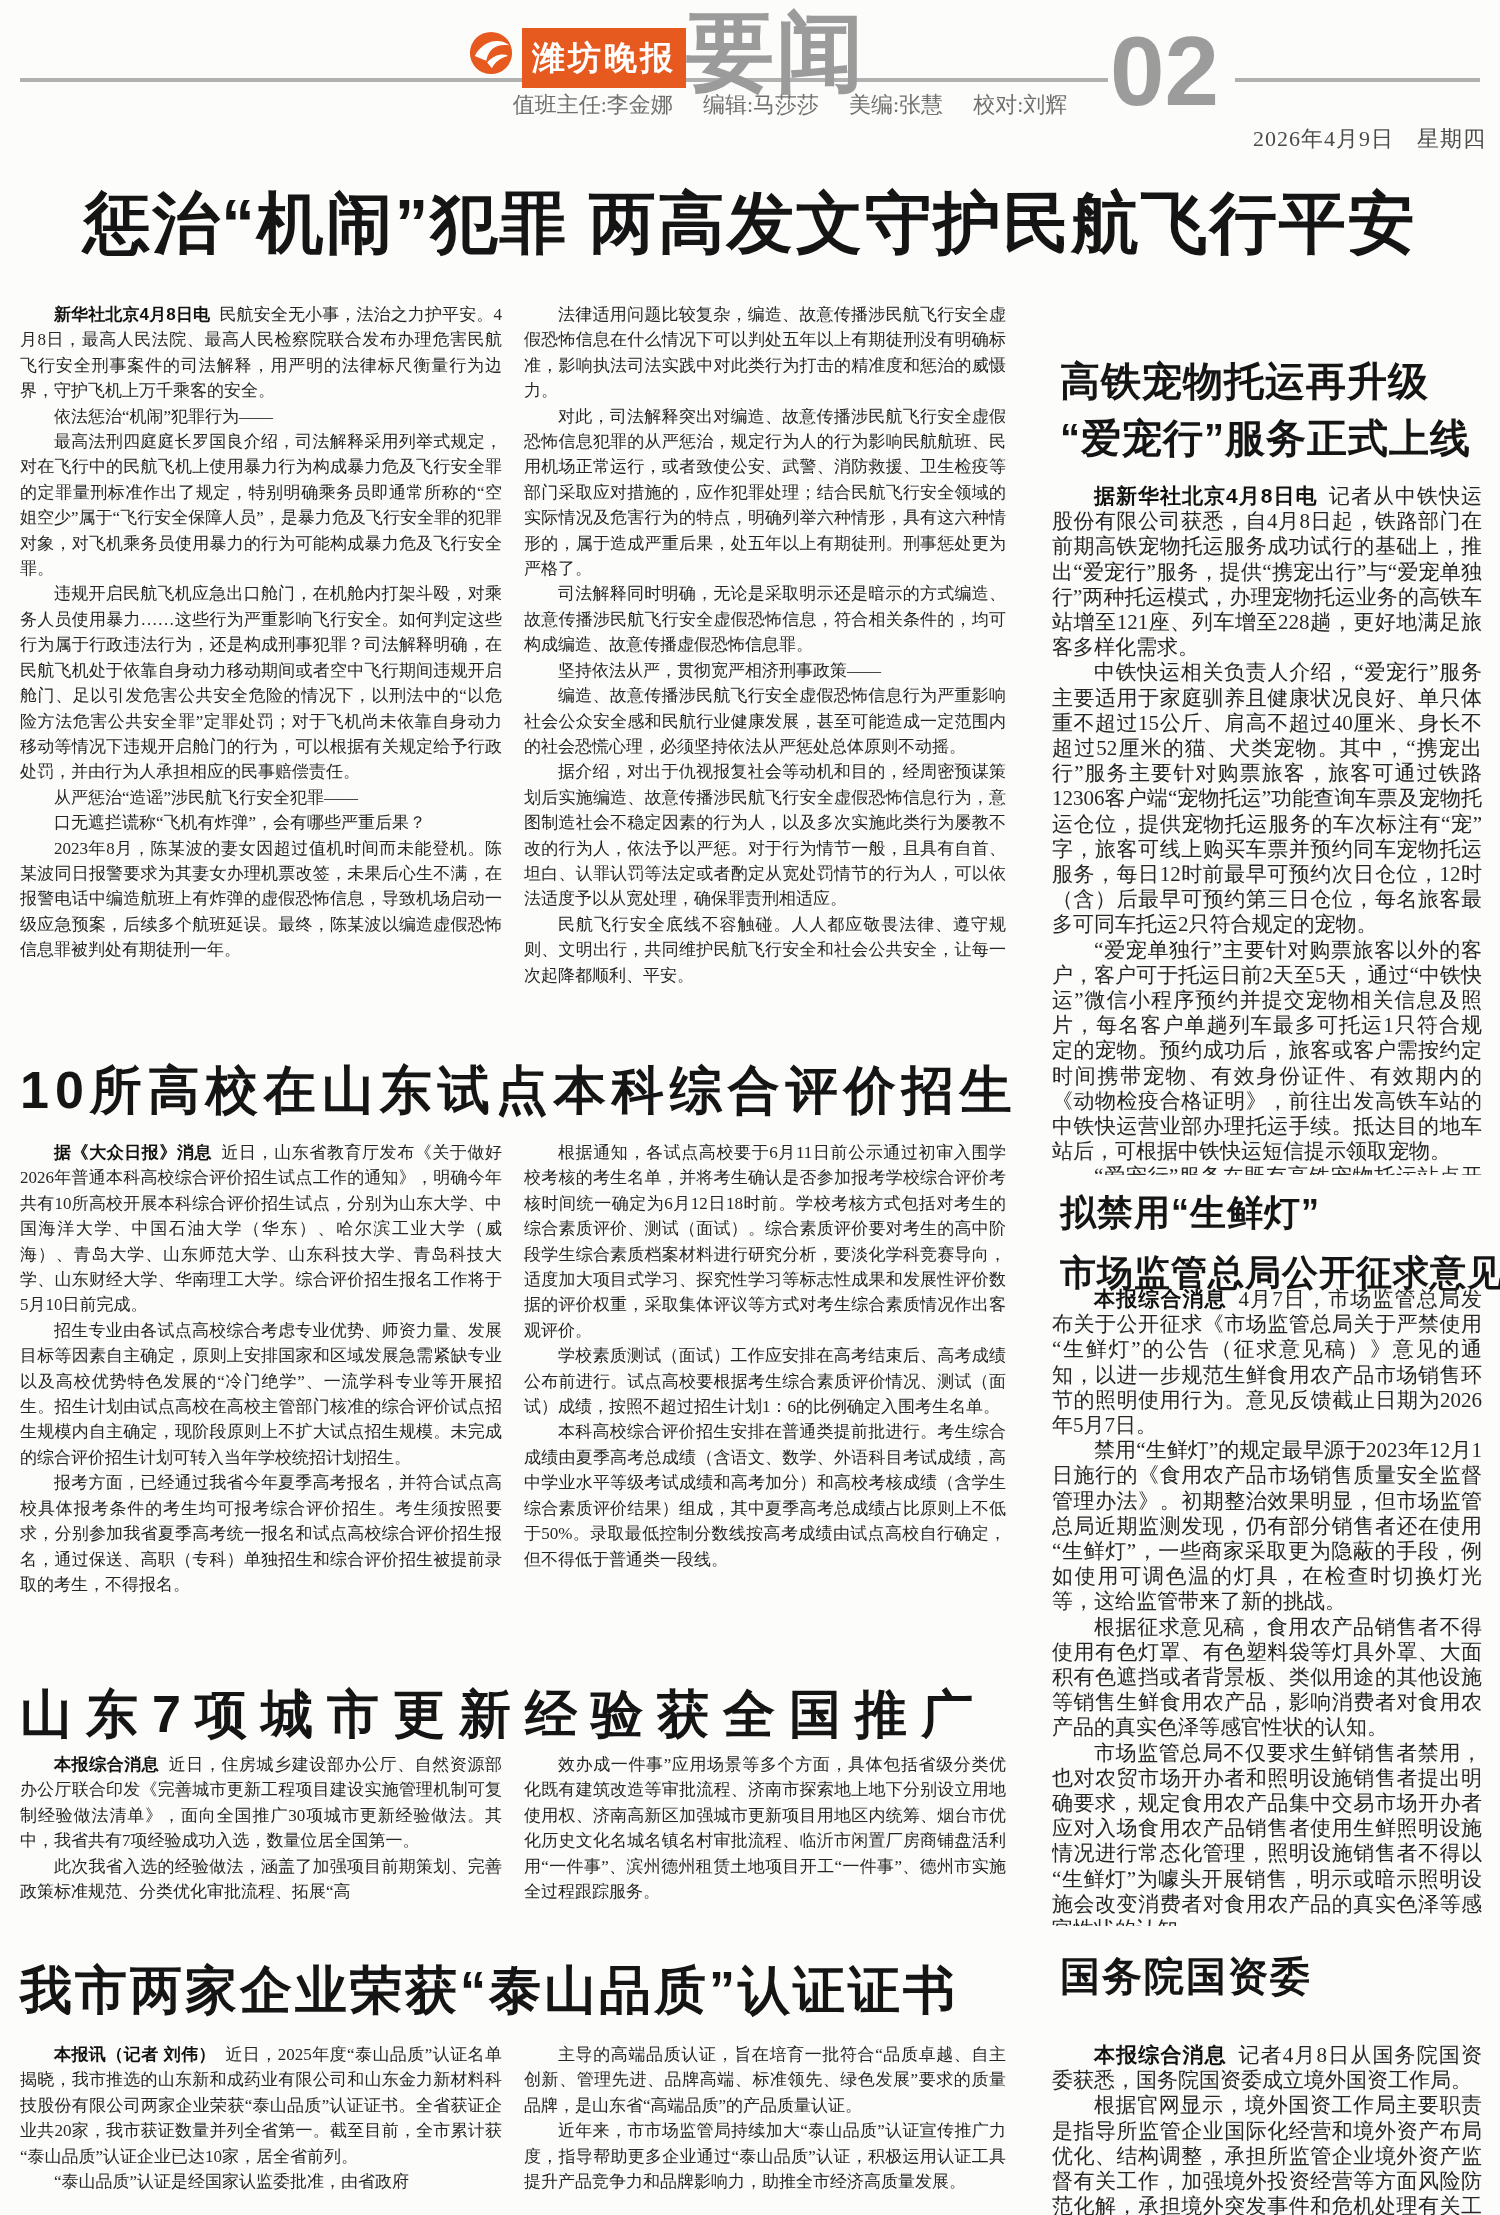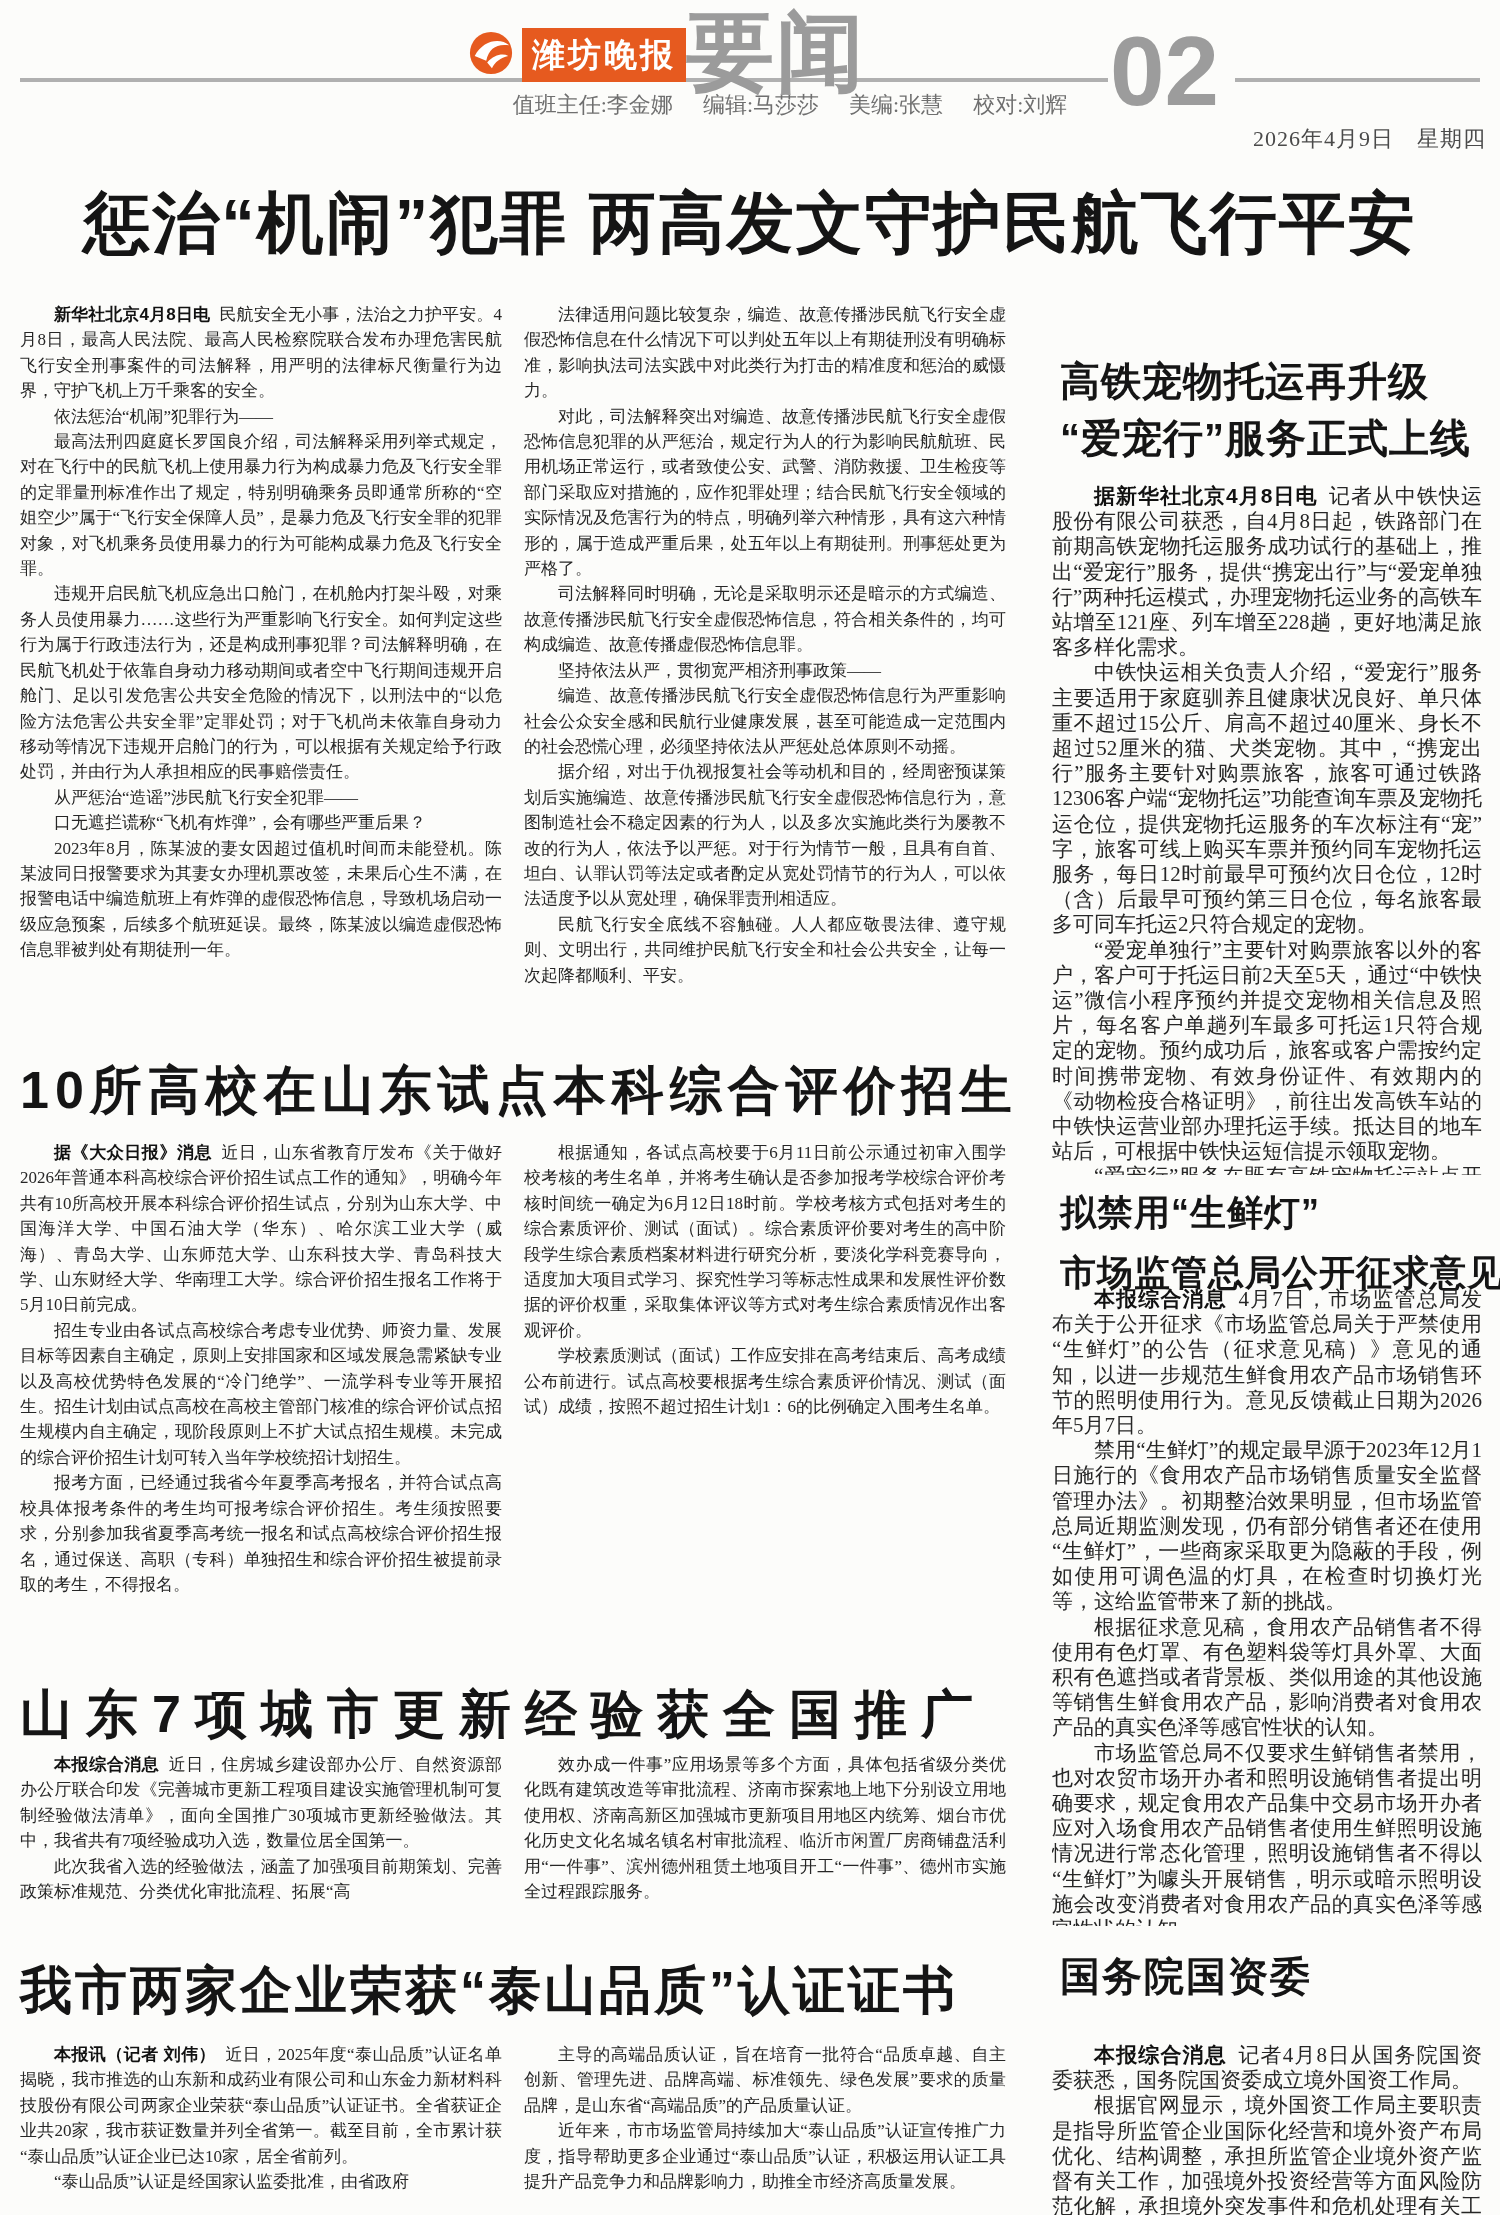--- a/index.html
+++ b/index.html
@@ -10,21 +10,21 @@
   }
 
   
   .rule { position:absolute; height:4px; background:#b0b0b0; }
   .rule-left  { top:78px; left:20px;  width:1088px; }
   .rule-right { top:78px; left:1235px; width:245px; }
 
   .logo-cluster { position:absolute; top:0; left:468px; height:110px; }
   .logo-icon { position:absolute; top:30px; left:0; width:46px; height:46px; display:block; }
   .logo-box {
-    position:absolute; top:28px; left:54px; height:54px;
+    position:absolute; top:28px; left:54px; height:60px;
     background:#e65a1f; color:#fff; display:flex; align-items:center;
     padding:0 10px; font-family:"Liberation Sans","DejaVu Sans",sans-serif;
     font-weight:700; font-size:33px; letter-spacing:3px; white-space:nowrap;
   }
   .section-title {
     position:absolute; top:6px; left:218px;
     font-family:"Liberation Sans","DejaVu Sans",sans-serif;
     font-weight:900; font-size:88px; line-height:92px; letter-spacing:2px;
     color:#9b9b9b; white-space:nowrap; z-index:2;
   }
@@ -144,20 +144,21 @@
   <h2 class="headline edu-headline">10所高校在山东试点本科综合评价招生</h2>
   <div class="cols body-text edu-body">
     <div class="col">
         <p class="para"><span class="lead">据《大众日报》消息</span><span>近日，山东省教育厅发布《关于做好2026年普通本科高校综合评价招生试点工作的通知》，明确今年共有10所高校开展本科综合评价招生试点，分别为山东大学、中国海洋大学、中国石油大学（华东）、哈尔滨工业大学（威海）、青岛大学、山东师范大学、山东科技大学、青岛科技大学、山东财经大学、华南理工大学。综合评价招生报名工作将于5月10日前完成。</span></p>
         <p class="para"><span>招生专业由各试点高校综合考虑专业优势、师资力量、发展目标等因素自主确定，原则上安排国家和区域发展急需紧缺专业以及高校优势特色发展的“冷门绝学”、一流学科专业等开展招生。招生计划由试点高校在高校主管部门核准的综合评价试点招生规模内自主确定，现阶段原则上不扩大试点招生规模。未完成的综合评价招生计划可转入当年学校统招计划招生。</span></p>
         <p class="para"><span>报考方面，已经通过我省今年夏季高考报名，并符合试点高校具体报考条件的考生均可报考综合评价招生。考生须按照要求，分别参加我省夏季高考统一报名和试点高校综合评价招生报名，通过保送、高职（专科）单独招生和综合评价招生被提前录取的考生，不得报名。</span></p>
       </div>
     <div class="col">
         <p class="para"><span>根据通知，各试点高校要于6月11日前公示通过初审入围学校考核的考生名单，并将考生确认是否参加报考学校综合评价考核时间统一确定为6月12日18时前。学校考核方式包括对考生的综合素质评价、测试（面试）。综合素质评价要对考生的高中阶段学生综合素质档案材料进行研究分析，要淡化学科竞赛导向，适度加大项目式学习、探究性学习等标志性成果和发展性评价数据的评价权重，采取集体评议等方式对考生综合素质情况作出客观评价。</span></p>
         <p class="para"><span>学校素质测试（面试）工作应安排在高考结束后、高考成绩公布前进行。试点高校要根据考生综合素质评价情况、测试（面试）成绩，按照不超过招生计划1：6的比例确定入围考生名单。</span></p>
+        <p class="para"><span>本科高校综合评价招生安排在普通类提前批进行。考生综合成绩由夏季高考总成绩（含语文、数学、外语科目考试成绩，高中学业水平等级考试成绩和高考加分）和高校考核成绩（含学生综合素质评价结果）组成，其中夏季高考总成绩占比原则上不低于50%。录取最低控制分数线按高考成绩由试点高校自行确定，但不得低于普通类一段线。</span></p>
       </div>
   </div>
 
   <h2 class="headline urban-headline">山东7项城市更新经验获全国推广</h2>
   <div class="cols body-text urban-body">
     <div class="col">
         <p class="para"><span class="lead">本报综合消息</span><span>近日，住房城乡建设部办公厅、自然资源部办公厅联合印发《完善城市更新工程项目建设实施管理机制可复制经验做法清单》，面向全国推广30项城市更新经验做法。其中，我省共有7项经验成功入选，数量位居全国第一。</span></p>
         <p class="para"><span>此次我省入选的经验做法，涵盖了加强项目前期策划、完善政策标准规范、分类优化审批流程、拓展“高</span></p>
       </div>
     <div class="col">

